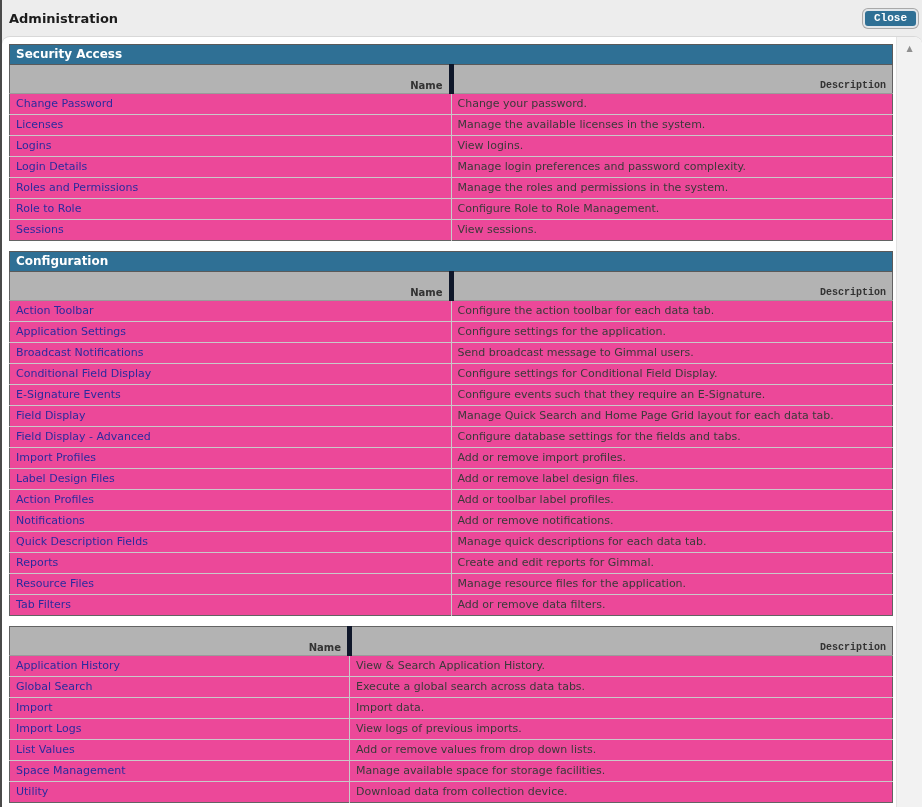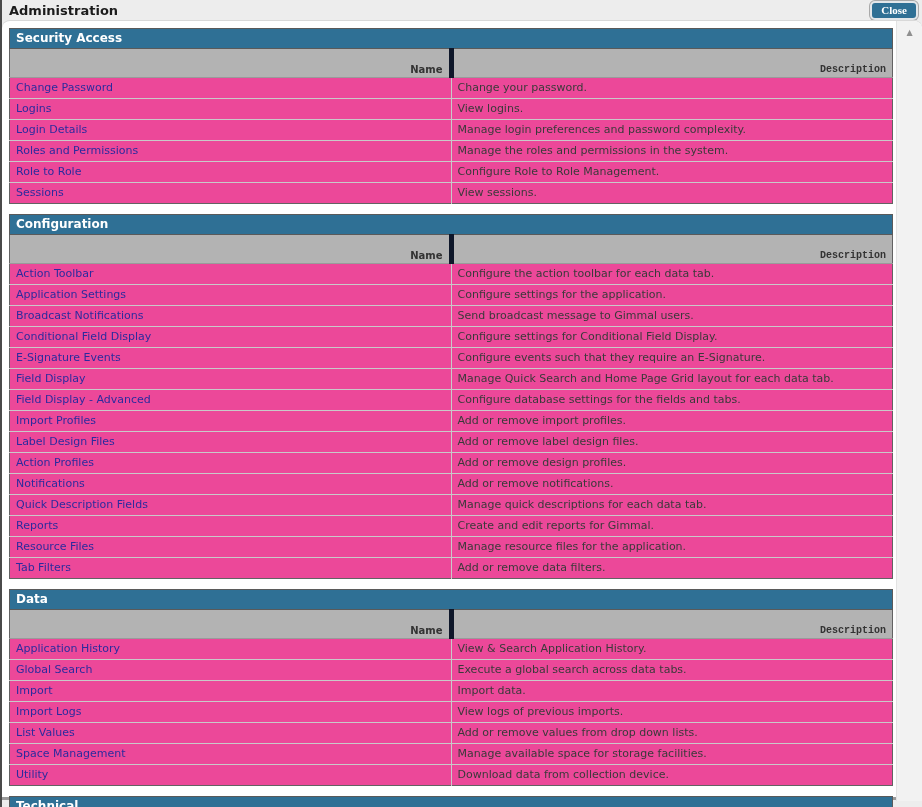--- a/index.html
+++ b/index.html
@@ -7,27 +7,27 @@
   body {
     width: 922px; height: 807px;
     font-family: "DejaVu Sans", "Liberation Sans", sans-serif;
     background: #ededed;
     overflow: hidden;
   }
   .window { width: 922px; height: 807px; position: relative; border-left: 2px solid #4a4a4a; }
 
   
   .titlebar {
-    height: 20px; padding: 0 4px 0 7px;
+    height: 36px; padding: 0 4px 0 7px;
     display: flex; align-items: center; justify-content: space-between;
     background: #ededed;
   }
   .page-title { font-size: 13px; font-weight: bold; color: #1c1c1c; }
   .close-btn {
-    font-family: Liberation Serif, serif;
+    font-family: Liberation Mono, monospace;
     background: #2f7095; color: #ffffff;
     font-size: 11px; font-weight: bold;
     border: 2px solid #e3e7ea; border-radius: 5px;
     box-shadow: 0 0 0 1px #a9a9a9;
     padding: 1px 9px 2px; cursor: pointer; line-height: 12px;
   }
 
   
   .content {
     position: relative;
@@ -105,20 +105,24 @@
         <th class="col-name">Name</th>
         <th class="col-desc">Description</th>
       </tr>
     </thead>
     <tbody>
             <tr>
               <td class="cell-name"><a href="#" class="item-link">Change Password</a></td>
               <td class="cell-desc">Change your password.</td>
             </tr>
             <tr>
+              <td class="cell-name"><a href="#" class="item-link">Licenses</a></td>
+              <td class="cell-desc">Manage the available licenses in the system.</td>
+            </tr>
+            <tr>
               <td class="cell-name"><a href="#" class="item-link">Logins</a></td>
               <td class="cell-desc">View logins.</td>
             </tr>
             <tr>
               <td class="cell-name"><a href="#" class="item-link">Login Details</a></td>
               <td class="cell-desc">Manage login preferences and password complexity.</td>
             </tr>
             <tr>
               <td class="cell-name"><a href="#" class="item-link">Roles and Permissions</a></td>
               <td class="cell-desc">Manage the roles and permissions in the system.</td>
@@ -176,21 +180,21 @@
             <tr>
               <td class="cell-name"><a href="#" class="item-link">Import Profiles</a></td>
               <td class="cell-desc">Add or remove import profiles.</td>
             </tr>
             <tr>
               <td class="cell-name"><a href="#" class="item-link">Label Design Files</a></td>
               <td class="cell-desc">Add or remove label design files.</td>
             </tr>
             <tr>
               <td class="cell-name"><a href="#" class="item-link">Action Profiles</a></td>
-              <td class="cell-desc">Add or remove design profiles.</td>
+              <td class="cell-desc">Add or toolbar label profiles.</td>
             </tr>
             <tr>
               <td class="cell-name"><a href="#" class="item-link">Notifications</a></td>
               <td class="cell-desc">Add or remove notifications.</td>
             </tr>
             <tr>
               <td class="cell-name"><a href="#" class="item-link">Quick Description Fields</a></td>
               <td class="cell-desc">Manage quick descriptions for each data tab.</td>
             </tr>
             <tr>
@@ -203,23 +207,20 @@
             </tr>
             <tr>
               <td class="cell-name"><a href="#" class="item-link">Tab Filters</a></td>
               <td class="cell-desc">Add or remove data filters.</td>
             </tr>
           </tbody>
   </table>
 
   <table class="section-table">
     <thead>
-      <tr>
-        <th colspan="2" class="section-title">Data</th>
-      </tr>
       <tr class="col-header-row">
         <th class="col-name">Name</th>
         <th class="col-desc">Description</th>
       </tr>
     </thead>
     <tbody>
             <tr>
               <td class="cell-name"><a href="#" class="item-link">Application History</a></td>
               <td class="cell-desc">View &amp; Search Application History.</td>
             </tr>

